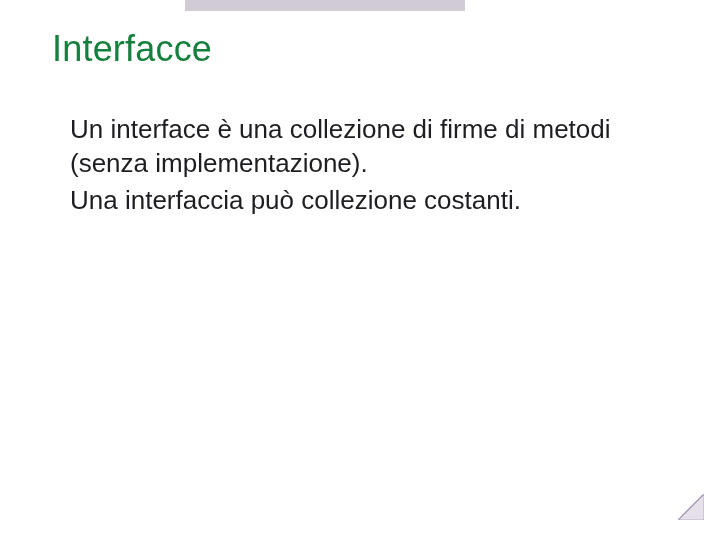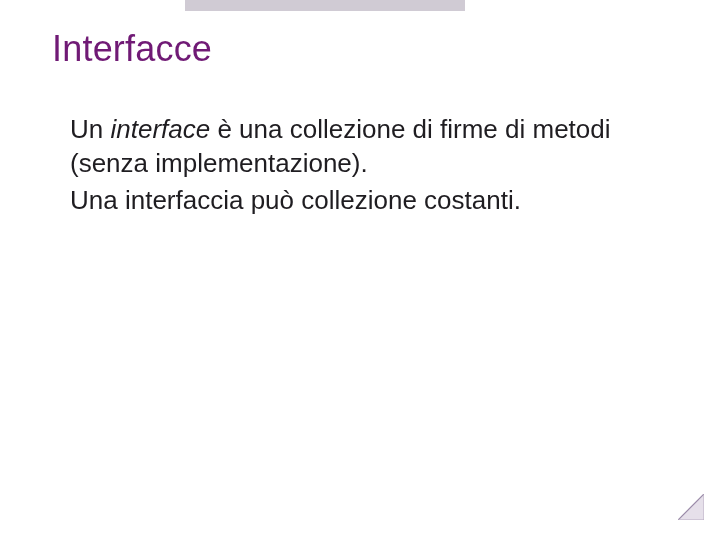--- a/index.html
+++ b/index.html
@@ -20,33 +20,33 @@
   }
   .slide {
     position: relative;
     width: 720px;
     height: 540px;
     padding: 28px 40px 0 52px;
   }
   .title {
     font-size: 36px;
     font-weight: 400;
-    color: #701a75;
+    color: #15803d;
     margin-bottom: 42px;
     letter-spacing: 0.2px;
   }
   .body {
     font-size: 26px;
     line-height: 1.32;
     color: #1f1d21;
     padding-left: 18px;
     padding-right: 30px;
   }
   .body p { margin-bottom: 2px; }
-  .italic { font-style: italic; }
+  .italic { }
   .corner {
     position: absolute;
     right: 16px;
     bottom: 20px;
     width: 26px;
     height: 26px;
   }
   .corner svg { display: block; }
 </style>
 </head>

